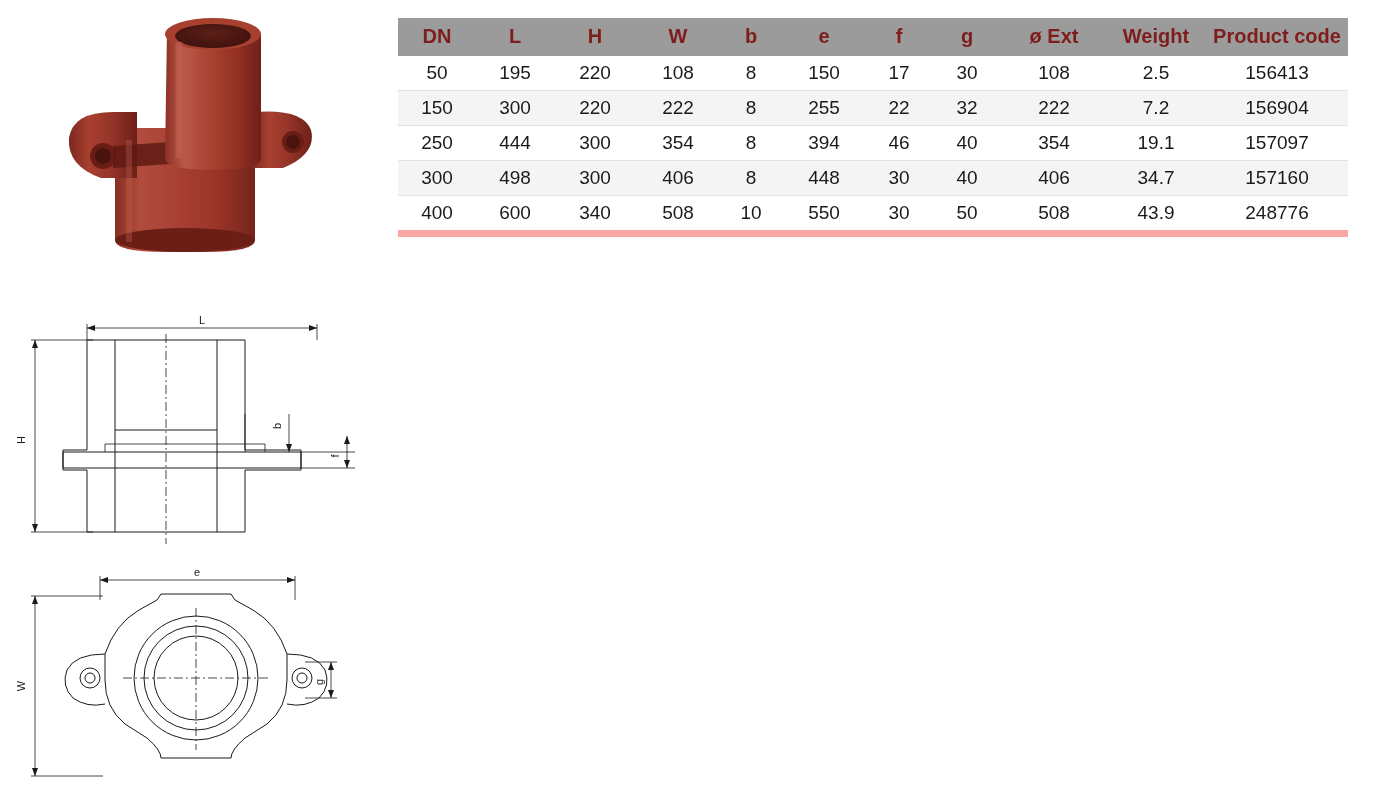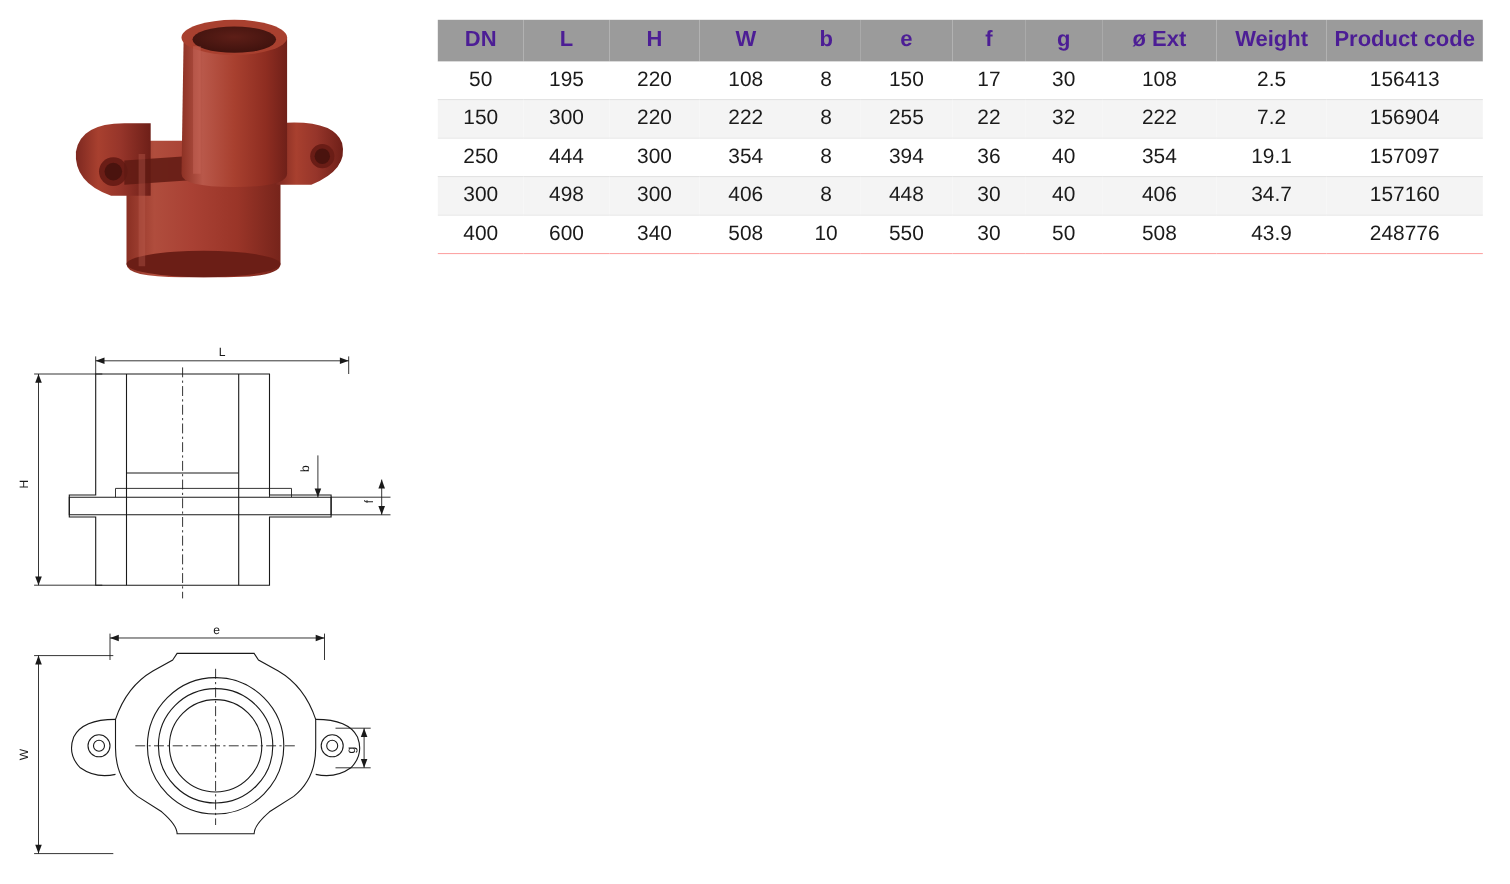--- a/index.html
+++ b/index.html
@@ -74,21 +74,21 @@
     top: 18px;
     width: 950px;
   }
   table.spec {
     border-collapse: collapse;
     width: 950px;
     table-layout: fixed;
   }
   table.spec thead th {
     background: #9b9b9b;
-    color: #4c1d95;
+    color: #7f1d1d;
     font-size: 20px;
     font-weight: bold;
     padding: 8px 6px;
     text-align: center;
     line-height: 1.08;
     border: none;
     vertical-align: middle;
   }
   table.spec tbody td {
     font-size: 19px;
@@ -98,21 +98,21 @@
     border-bottom: 1px solid #e3e3e3;
     white-space: nowrap;
   }
   table.spec tbody tr:nth-child(even) td {
     background: #f4f4f4;
   }
   table.spec tbody tr:nth-child(odd) td {
     background: #ffffff;
   }
   table.spec tbody tr:last-child td {
-    border-bottom: 1px solid #fca5a5;
+    border-bottom: 7px solid #fca5a5;
   }
   
   col.c-dn   { width: 78px; }
   col.c-l    { width: 78px; }
   col.c-h    { width: 82px; }
   col.c-w    { width: 84px; }
   col.c-b    { width: 62px; }
   col.c-e    { width: 84px; }
   col.c-f    { width: 66px; }
   col.c-g    { width: 70px; }
@@ -327,21 +327,21 @@
         <td>7.2</td>
         <td>156904</td>
       </tr>
       <tr>
         <td>250</td>
         <td>444</td>
         <td>300</td>
         <td>354</td>
         <td>8</td>
         <td>394</td>
-        <td>36</td>
+        <td>46</td>
         <td>40</td>
         <td>354</td>
         <td>19.1</td>
         <td>157097</td>
       </tr>
       <tr>
         <td>300</td>
         <td>498</td>
         <td>300</td>
         <td>406</td>

